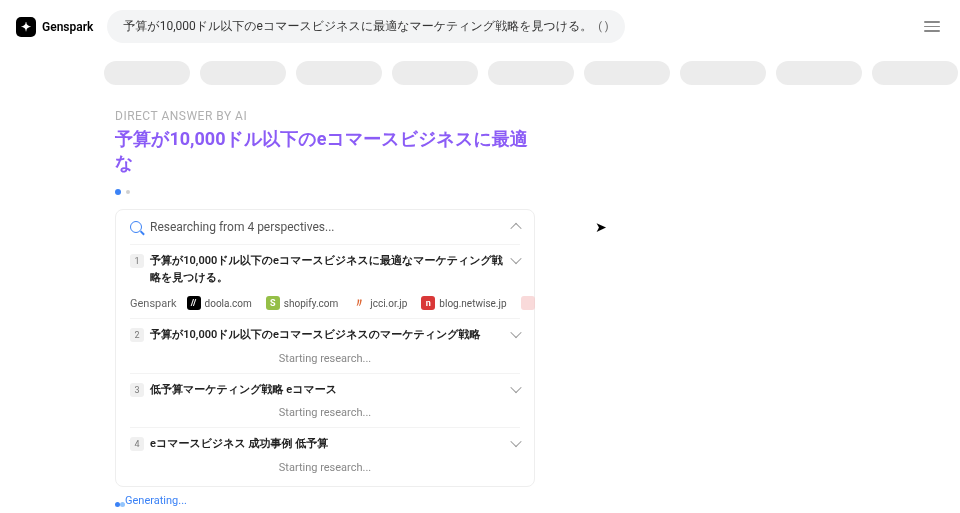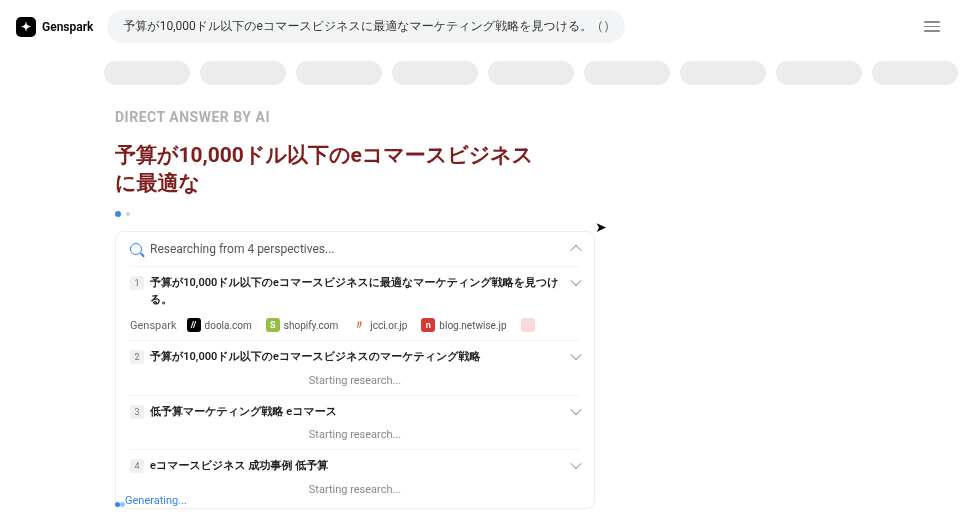--- a/index.html
+++ b/index.html
@@ -83,30 +83,30 @@
       height: 24px;
       border-radius: 12px;
       background: #ececec;
       flex-shrink: 0;
     }
     .content {
       padding: 16px 0 0 115px;
       width: 540px;
     }
     .direct-answer-label {
-      font-size: 14px;
+      font-size: 12px;
       color: #b0b0b0;
       letter-spacing: 0.5px;
+      font-weight: 400;
+      margin-bottom: 4px;
+    }
+    .answer-title {
+      font-size: 18px;
       font-weight: 700;
-      margin-bottom: 16px;
-    }
-    .answer-title {
-      font-size: 21px;
-      font-weight: 700;
-      color: #7f1d1d;
+      color: #8b5cf6;
       margin-bottom: 14px;
     }
     .dots-row {
       display: flex;
       align-items: center;
       gap: 5px;
       margin-bottom: 14px;
     }
     .dot-blue {
       width: 6px;
@@ -117,21 +117,21 @@
     .dot-gray-sm {
       width: 4px;
       height: 4px;
       border-radius: 50%;
       background: #d0d0d0;
     }
     .research-panel {
       border: 1px solid #eee;
       border-radius: 8px;
       padding: 10px 14px 4px 14px;
-      width: 480px;
+      width: 420px;
     }
     .research-header {
       display: flex;
       align-items: center;
       gap: 8px;
       padding-bottom: 10px;
     }
     .search-icon {
       width: 12px;
       height: 12px;

